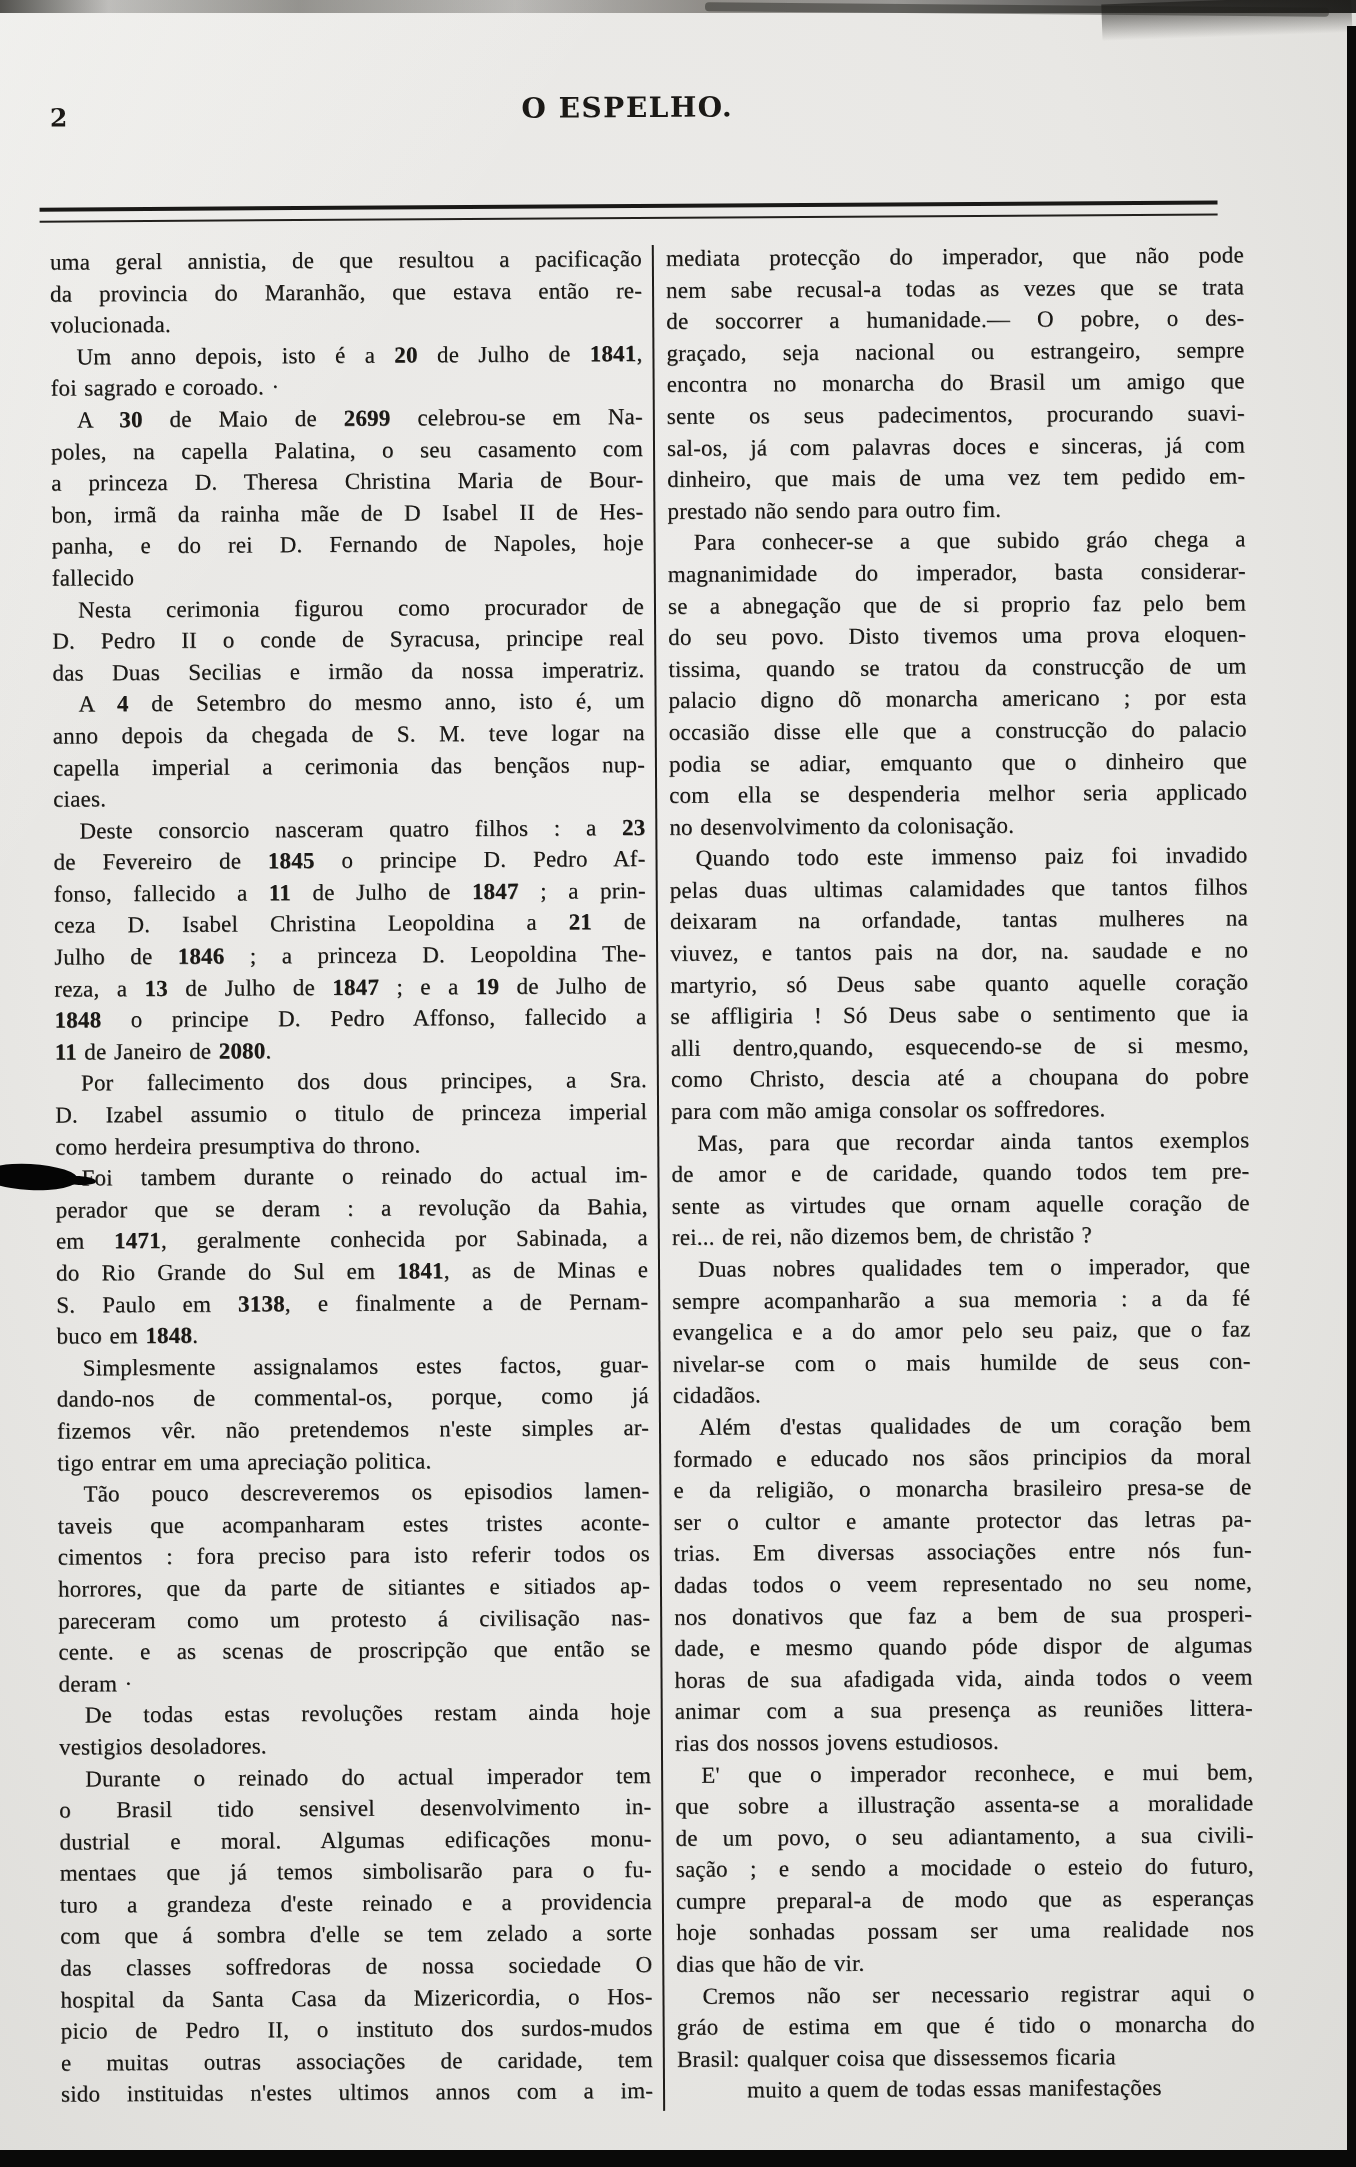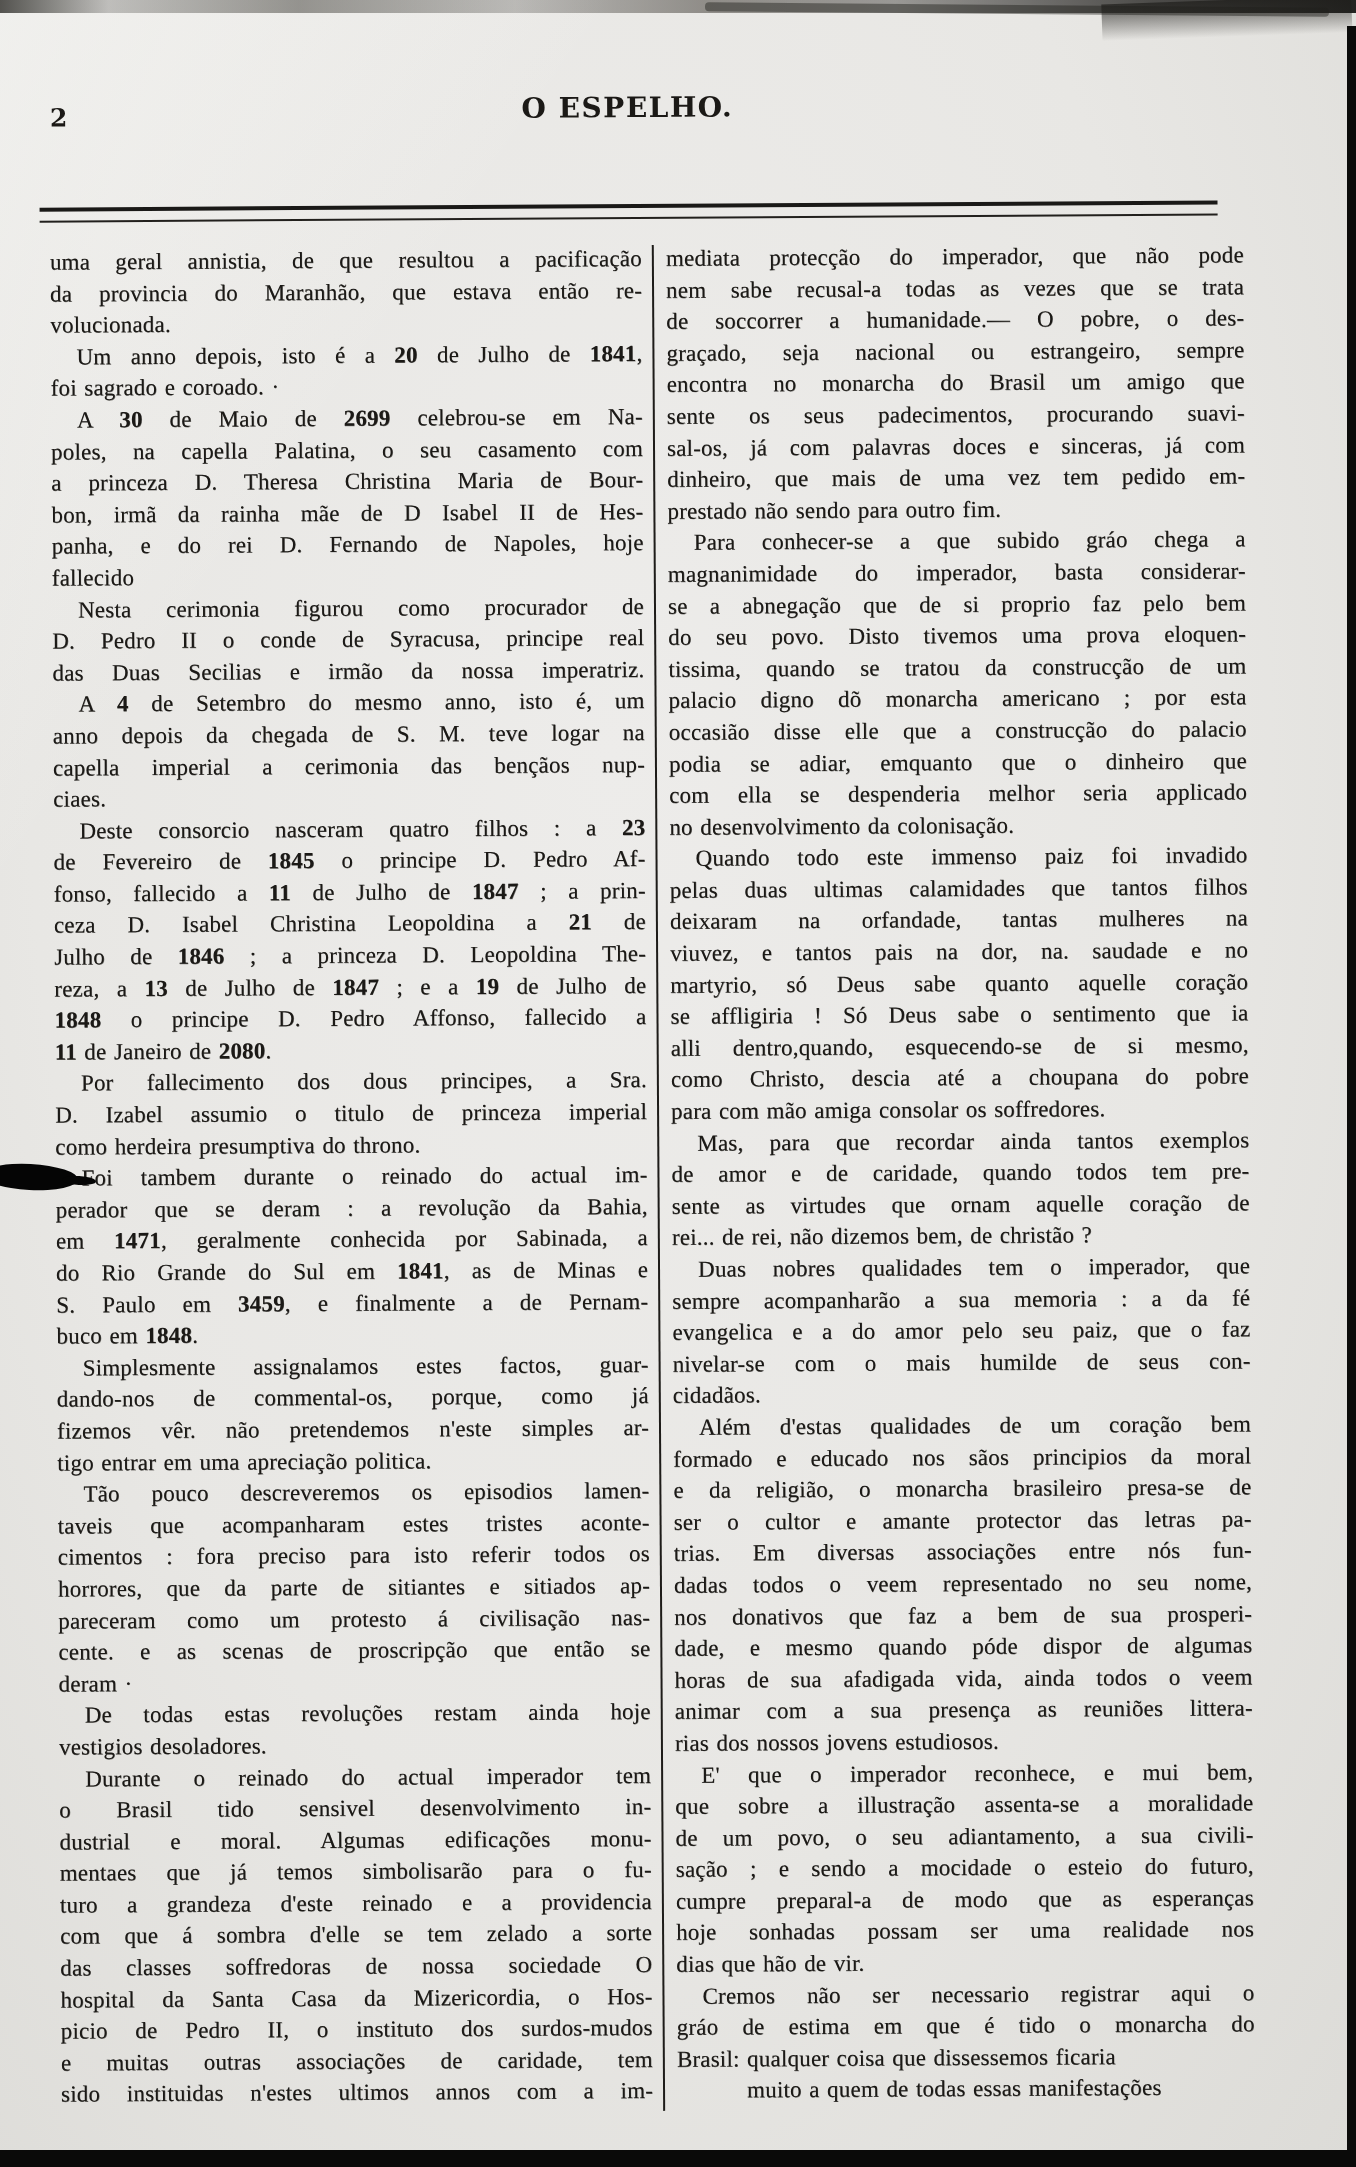--- a/index.html
+++ b/index.html
@@ -153,21 +153,21 @@
           <div class="para">
             <div class="tline" style="text-indent: 26px;">Por fallecimento dos dous principes, a Sra.</div>
             <div class="tline">D. Izabel assumio o titulo de princeza imperial</div>
             <div class="tline no-stretch">como herdeira presumptiva do throno.</div>
           </div>
           <div class="para">
             <div class="tline" style="text-indent: 26px;">Foi tambem durante o reinado do actual im-</div>
             <div class="tline">perador que se deram : a revolução da Bahia,</div>
             <div class="tline">em <span class="num">1471</span>, geralmente conhecida por Sabinada, a</div>
             <div class="tline">do Rio Grande do Sul em <span class="num">1841</span>, as de Minas e</div>
-            <div class="tline">S. Paulo em <span class="num">3459</span>, e finalmente a de Pernam-</div>
+            <div class="tline">S. Paulo em <span class="num">3138</span>, e finalmente a de Pernam-</div>
             <div class="tline no-stretch">buco em <span class="num">1848</span>.</div>
           </div>
           <div class="para">
             <div class="tline" style="text-indent: 26px;">Simplesmente assignalamos estes factos, guar-</div>
             <div class="tline">dando-nos de commental-os, porque, como já</div>
             <div class="tline">fizemos vêr. não pretendemos n'este simples ar-</div>
             <div class="tline no-stretch">tigo entrar em uma apreciação politica.</div>
           </div>
           <div class="para">
             <div class="tline" style="text-indent: 26px;">Tão pouco descreveremos os episodios lamen-</div>

